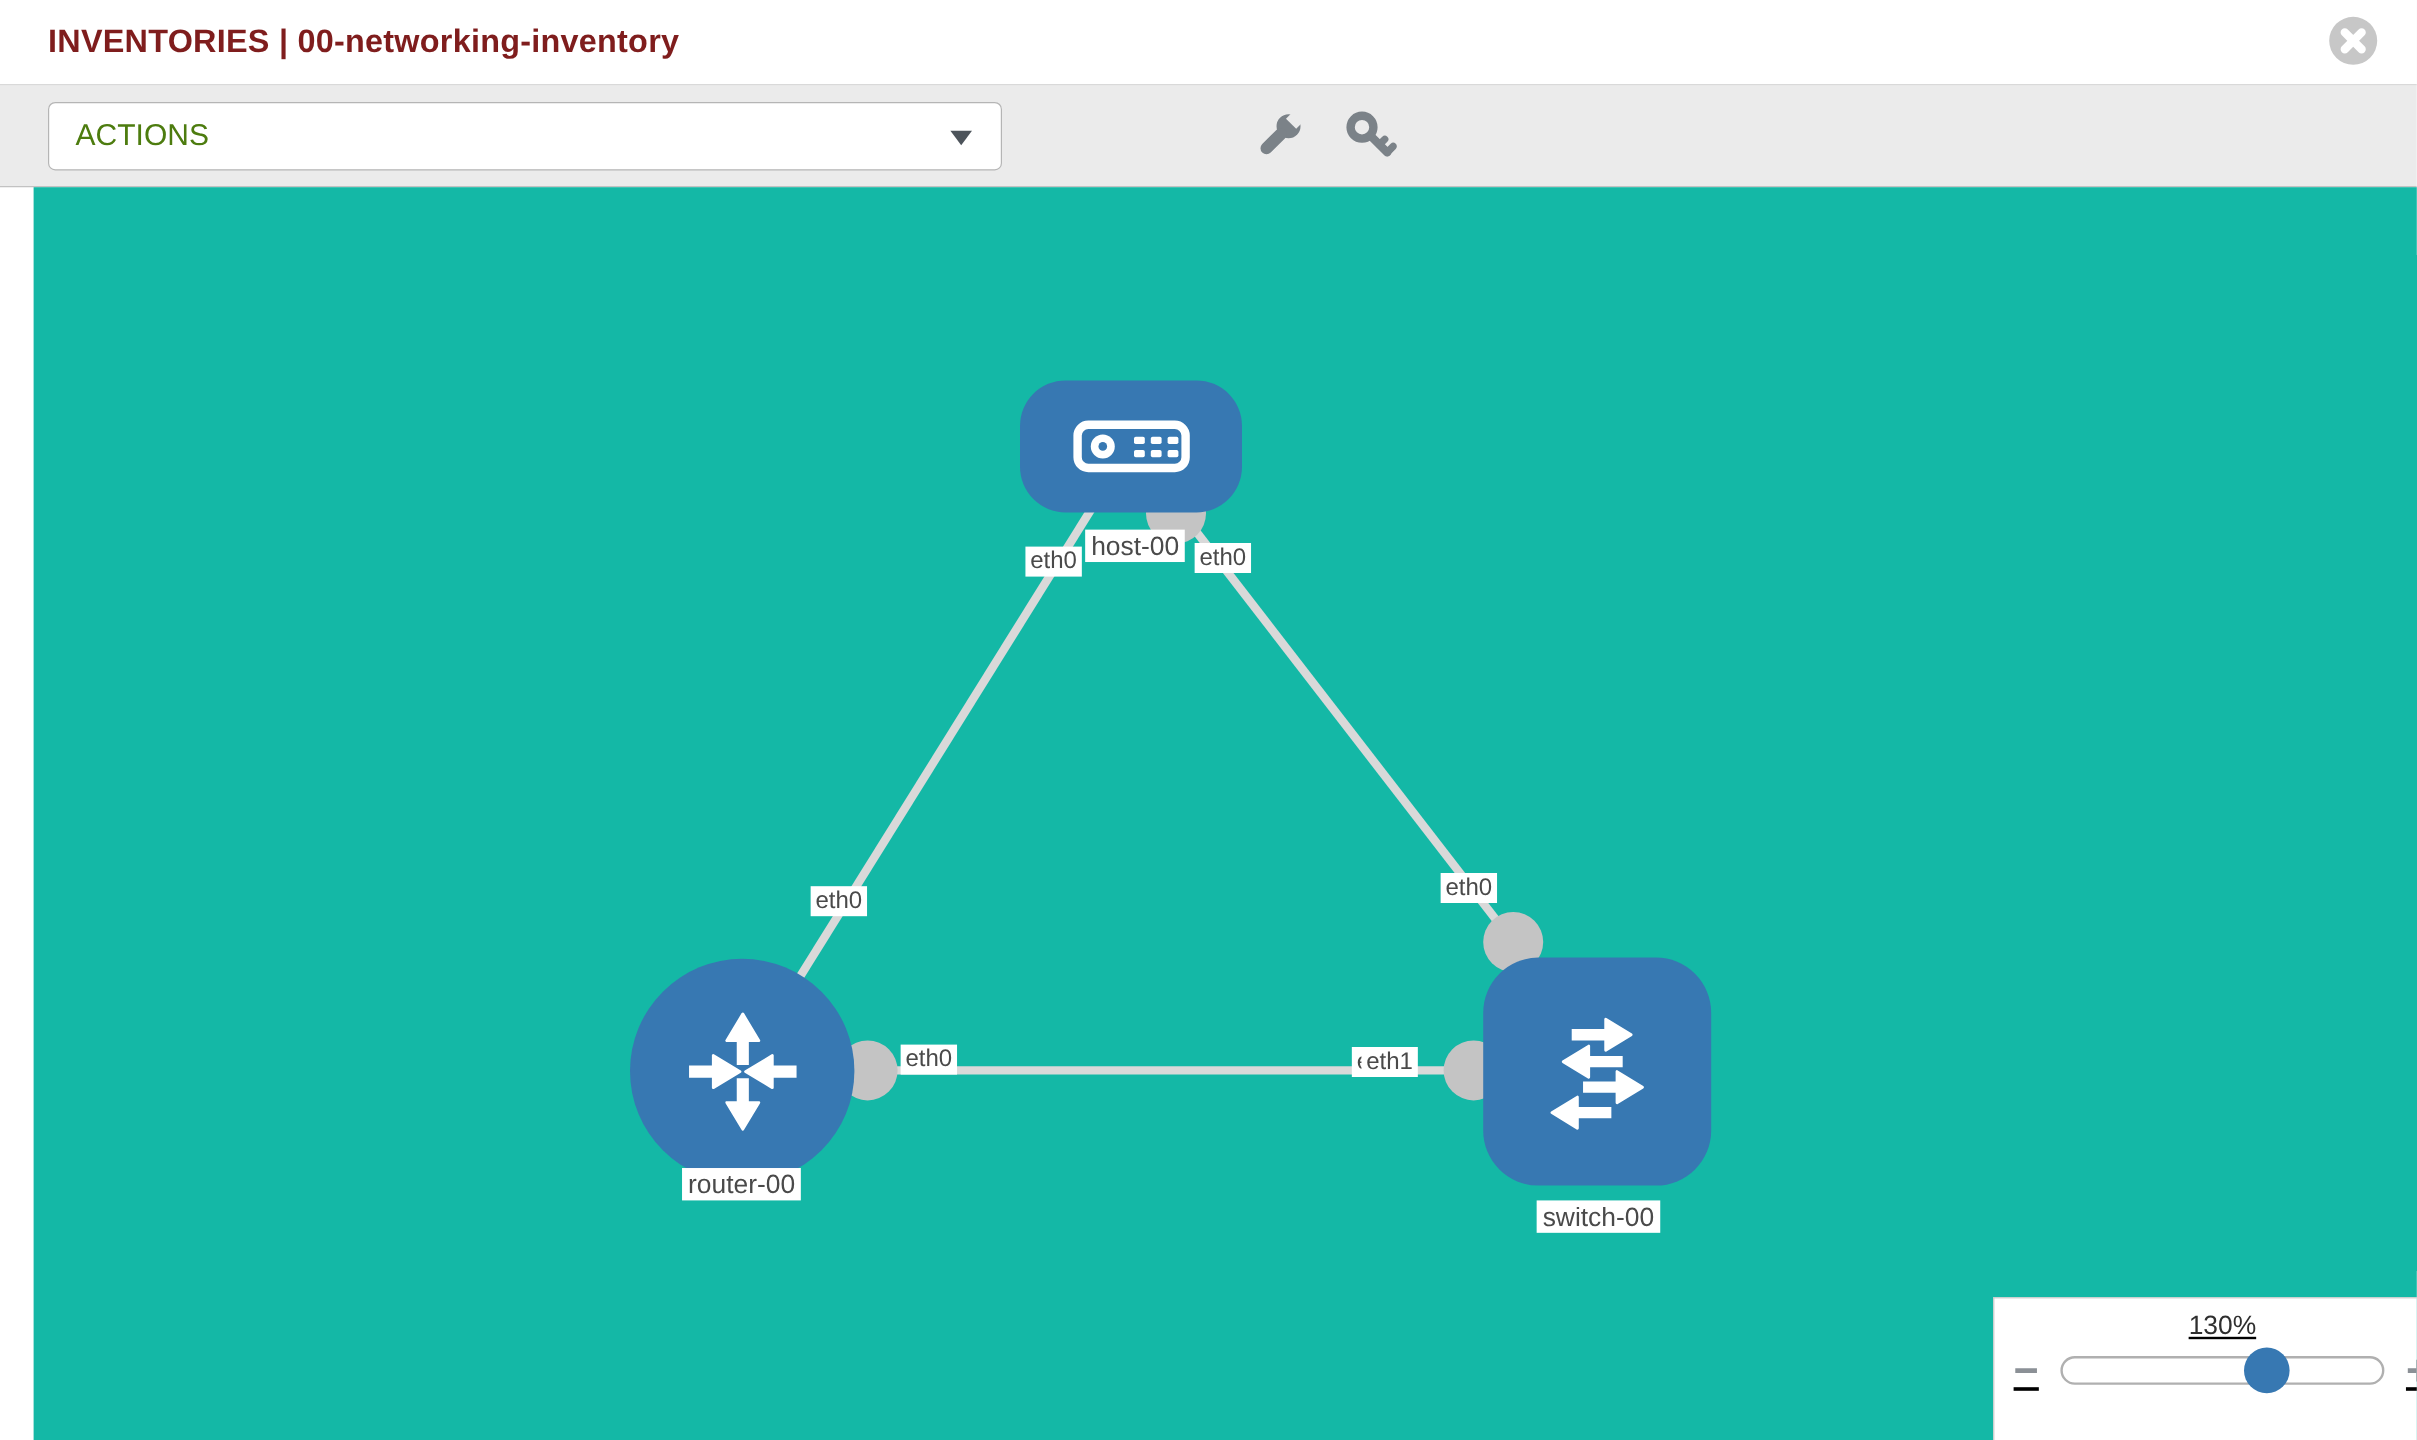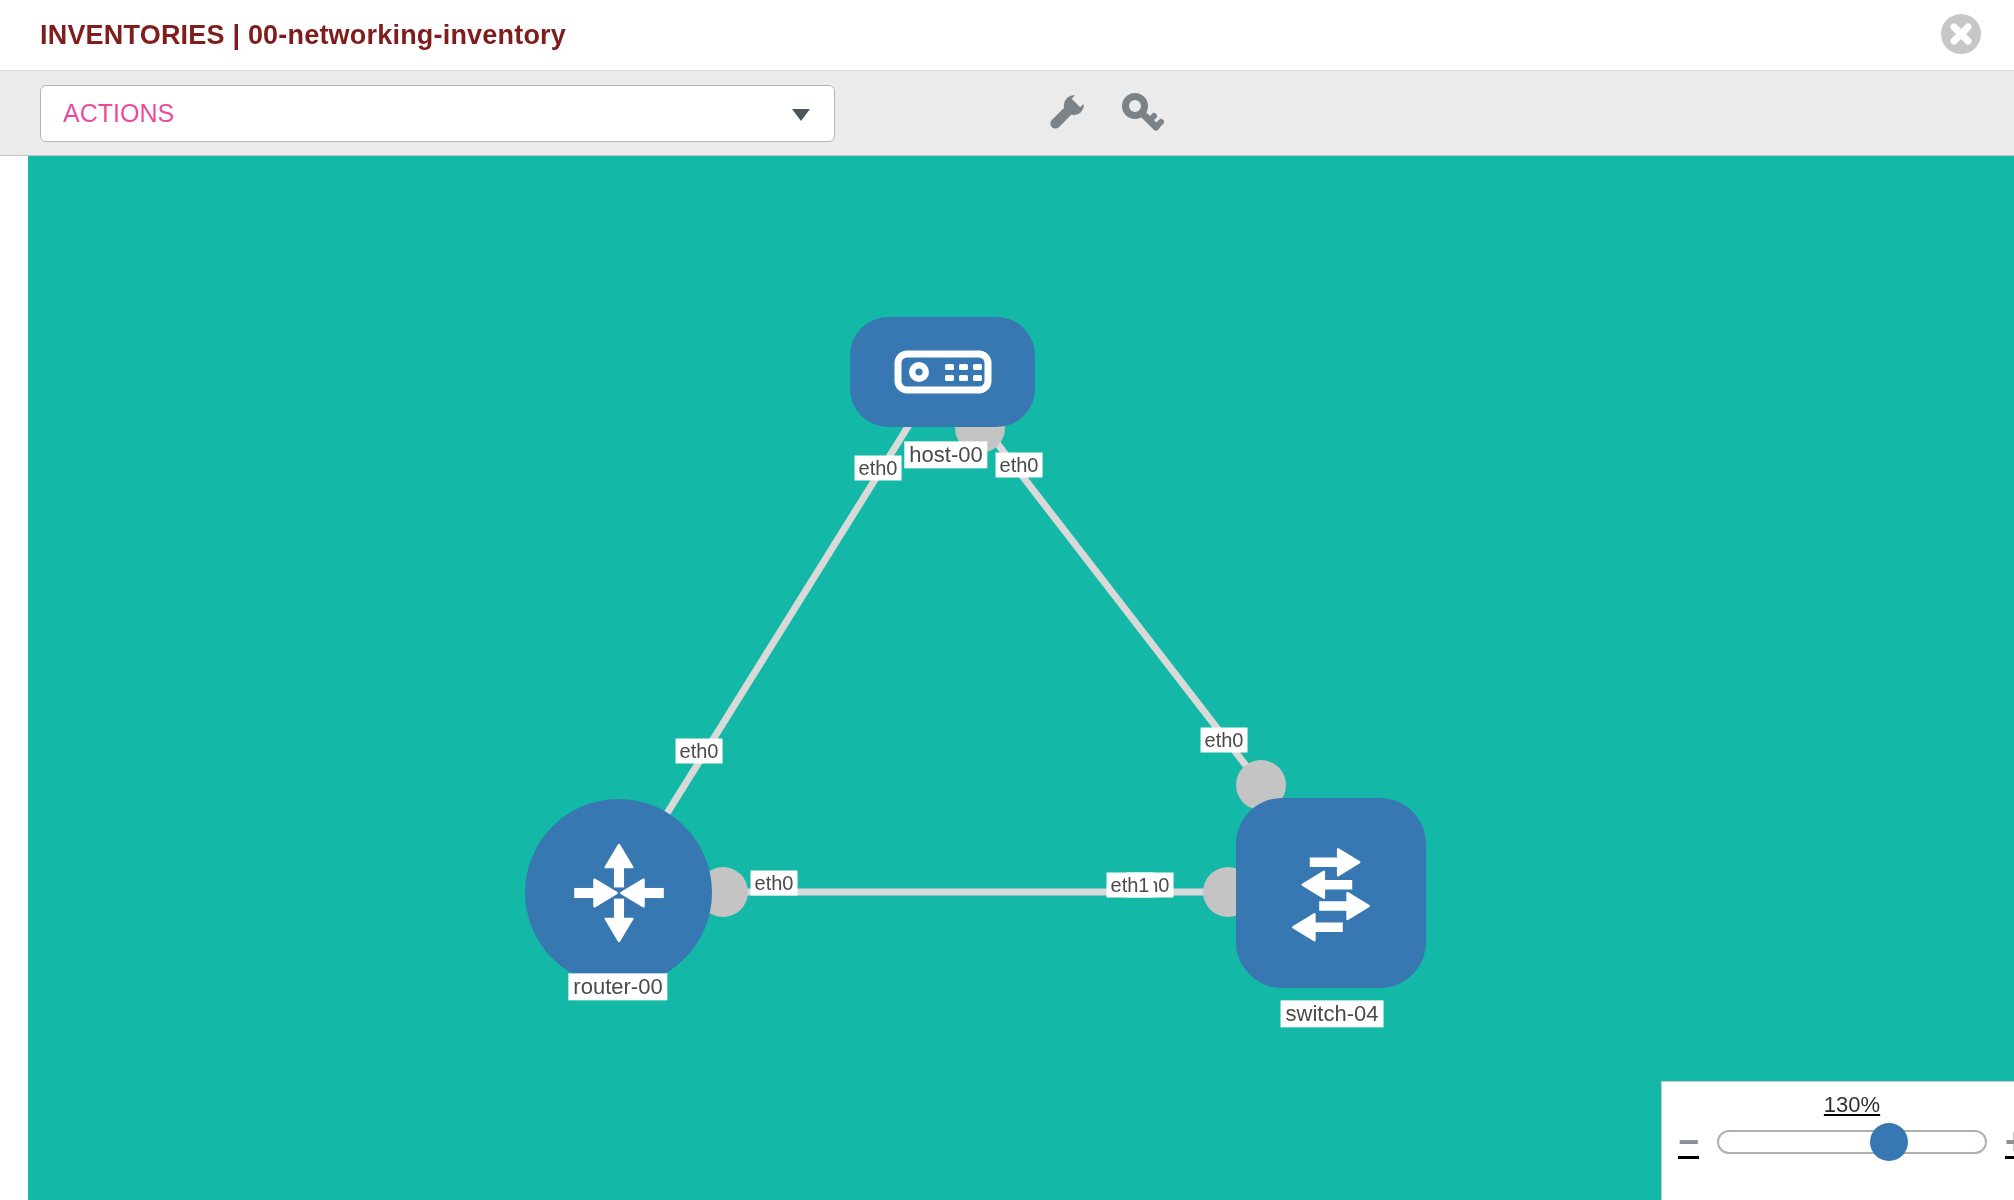--- a/index.html
+++ b/index.html
@@ -12,21 +12,21 @@
                   font-size:27px; font-weight:700; color:#7f1d1d; letter-spacing:.2px; }
   .close-btn { position:absolute; right:33px; top:14px; width:40px; height:40px;
                border-radius:50%; background:#c7c7c7; display:flex;
                align-items:center; justify-content:center; cursor:pointer; }
 
   
   .toolbar { position:relative; height:86px; background:#ebebeb;
              border-top:1px solid #d9d9d9; border-bottom:1px solid #c2c2c2; }
   .select-box { position:absolute; top:14px; height:57px; background:#fff;
                 border:1px solid #b5b5b5; border-radius:6px; display:flex;
-                align-items:center; padding:0 22px; font-size:25px; color:#ec4899; }
+                align-items:center; padding:0 22px; font-size:25px; color:#4d7c0f; }
   .select-box .caret { position:absolute; right:24px; top:50%; margin-top:-5px;
                 width:0; height:0; border-left:9px solid transparent;
                 border-right:9px solid transparent; border-top:12px solid #4d545b; }
   .actions-box { left:40px;  width:795px; }
   .search-box  { left:1183px; width:792px; }
   .tool-icons { position:absolute; left:1044px; top:0; height:100%; width:120px;
                 display:flex; align-items:center; justify-content:space-between; }
   .tool-icons .ticon { width:44px; height:44px; cursor:pointer; }
 
   
@@ -153,25 +153,25 @@
       </g>
     </svg>
   </div>
 
   <div class="chip if-label" style="left:850px;  top:312px;">eth0</div>
   <div class="chip if-label" style="left:991px;  top:309px;">eth0</div>
   <div class="chip if-label" style="left:671px;  top:595px;">eth0</div>
   <div class="chip if-label" style="left:1196px; top:584px;">eth0</div>
   <div class="chip if-label" style="left:746px;  top:727px;">eth0</div>
   <div class="chip if-label" style="left:1122px; top:729px;">eth0</div>
-  <div class="chip if-label" style="left:1102px; top:729px;">eth1</div>
+  <div class="chip if-label" style="left:1130px; top:729px;">eth1</div>
 
   <div class="chip node-label" style="left:918px;  top:299px;">host-00</div>
   <div class="chip node-label" style="left:590px;  top:831px;">router-00</div>
-  <div class="chip node-label" style="left:1304px; top:858px;">switch-04</div>
+  <div class="chip node-label" style="left:1304px; top:858px;">switch-00</div>
 
   <div class="zoom-panel">
     <div class="zoom-level">130%</div>
     <div class="zoom-row">
       <span class="zoom-sign">−</span>
       <div class="zoom-track">
         <div class="zoom-thumb"></div>
       </div>
       <span class="zoom-sign">+</span>
     </div>

